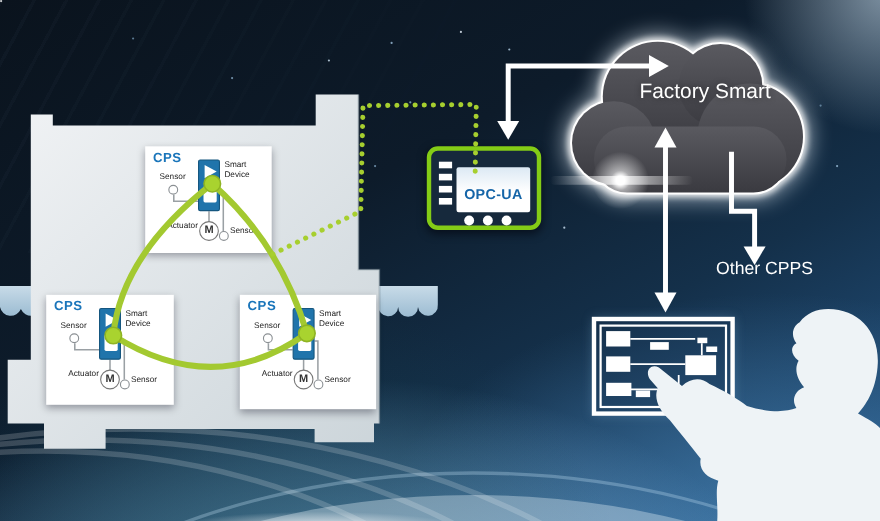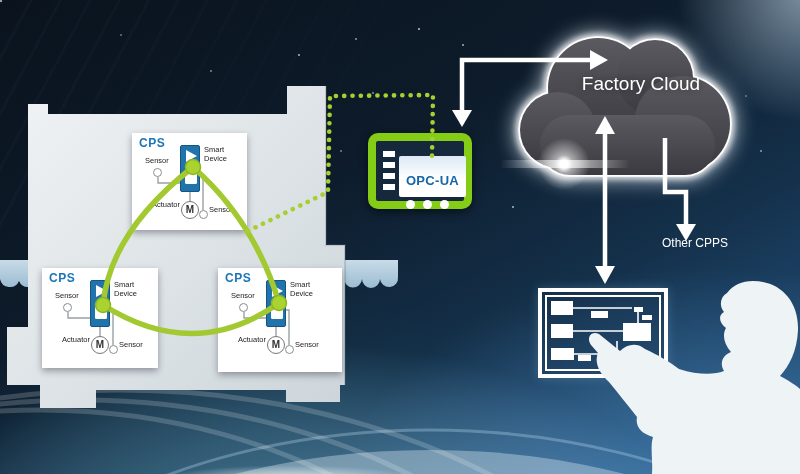--- a/index.html
+++ b/index.html
@@ -51,32 +51,32 @@
   .play{position:absolute;left:54px;top:17px;width:0;height:0;
     border-top:6px solid transparent;border-bottom:6px solid transparent;border-left:11px solid #fff;}
   .dev-slot{position:absolute;left:53px;top:36px;width:12px;height:15px;background:#fff;border-radius:1.5px;}
   .circ{position:absolute;border-radius:50%;background:#fff;border:1.5px solid #8a8f93;}
   .sens-circ{width:9px;height:9px;}
   .motor{position:absolute;left:49px;top:68px;width:18px;height:18px;border-radius:50%;
     background:#fff;border:1.5px solid #777;color:#333;font-size:10px;font-weight:bold;
     text-align:center;line-height:15px;}
 
   
-  .opcua{left:368px;top:133px;width:104px;height:76px;border:8px solid #84cc16;border-radius:10px;
+  .opcua{left:388px;top:133px;width:104px;height:76px;border:4px solid #84cc16;border-radius:10px;
     background:#16293c;box-shadow:0 3px 8px rgba(0,0,10,.55);}
   .opcua .bar{position:absolute;left:7px;width:12px;height:6px;background:#fff;}
   .opcua .screen{position:absolute;left:23px;top:15px;width:67px;height:41px;border-radius:2px;
     background:linear-gradient(#dce9f4 0%,#ffffff 55%);color:#1565a8;font-weight:bold;
     font-size:13px;text-align:center;padding-top:17px;letter-spacing:.3px;}
   .opcua .dot{position:absolute;top:59px;width:9px;height:9px;border-radius:50%;background:#fff;}
 
   
   .cloud-label{left:550px;top:73px;width:182px;text-align:center;color:#fff;
     font-size:19px;line-height:21px;font-weight:normal;text-shadow:0 0 6px rgba(0,0,0,.4);}
-  .other-cpps{left:625px;top:236px;width:140px;text-align:center;color:#fff;font-size:12px;}
+  .other-cpps{left:625px;top:236px;width:140px;text-align:center;color:#fff;font-size:16px;}
 
   
   .display{left:538px;top:288px;width:130px;height:90px;border:4px solid #fff;
     background:rgba(22,50,80,.30);box-shadow:0 0 10px rgba(150,200,240,.25);}
   .bezel{position:absolute;left:3px;top:3px;right:3px;bottom:3px;border:2px solid #fff;}
 </style>
 </head>
 <body>
 
 <div id="stage">
@@ -264,21 +264,21 @@
       <polygon points="595,266 615,266 605,284"></polygon>
       <polygon points="676,224 696,224 686,241"></polygon>
     </g>
   </svg>
 
   <div class="abs flare flare1"></div>
   <div class="abs flare1b"></div>
   <div class="abs flare flare2"></div>
 
   <div class="abs cloud-label">
-    <div>Factory Cloud</div>
+    <div>Factory Smart</div>
   </div>
   <div class="abs other-cpps">Other CPPS</div>
 
   <div class="abs display">
     <div class="bezel"></div>
     <svg width="112" height="72" style="position:absolute;left:5px;top:5px" viewBox="0 0 112 72">
       <g fill="#fff">
         <rect x="4" y="4" width="22" height="14"></rect>
         <rect x="4" y="27" width="22" height="14"></rect>
         <rect x="4" y="51" width="23" height="12"></rect>

